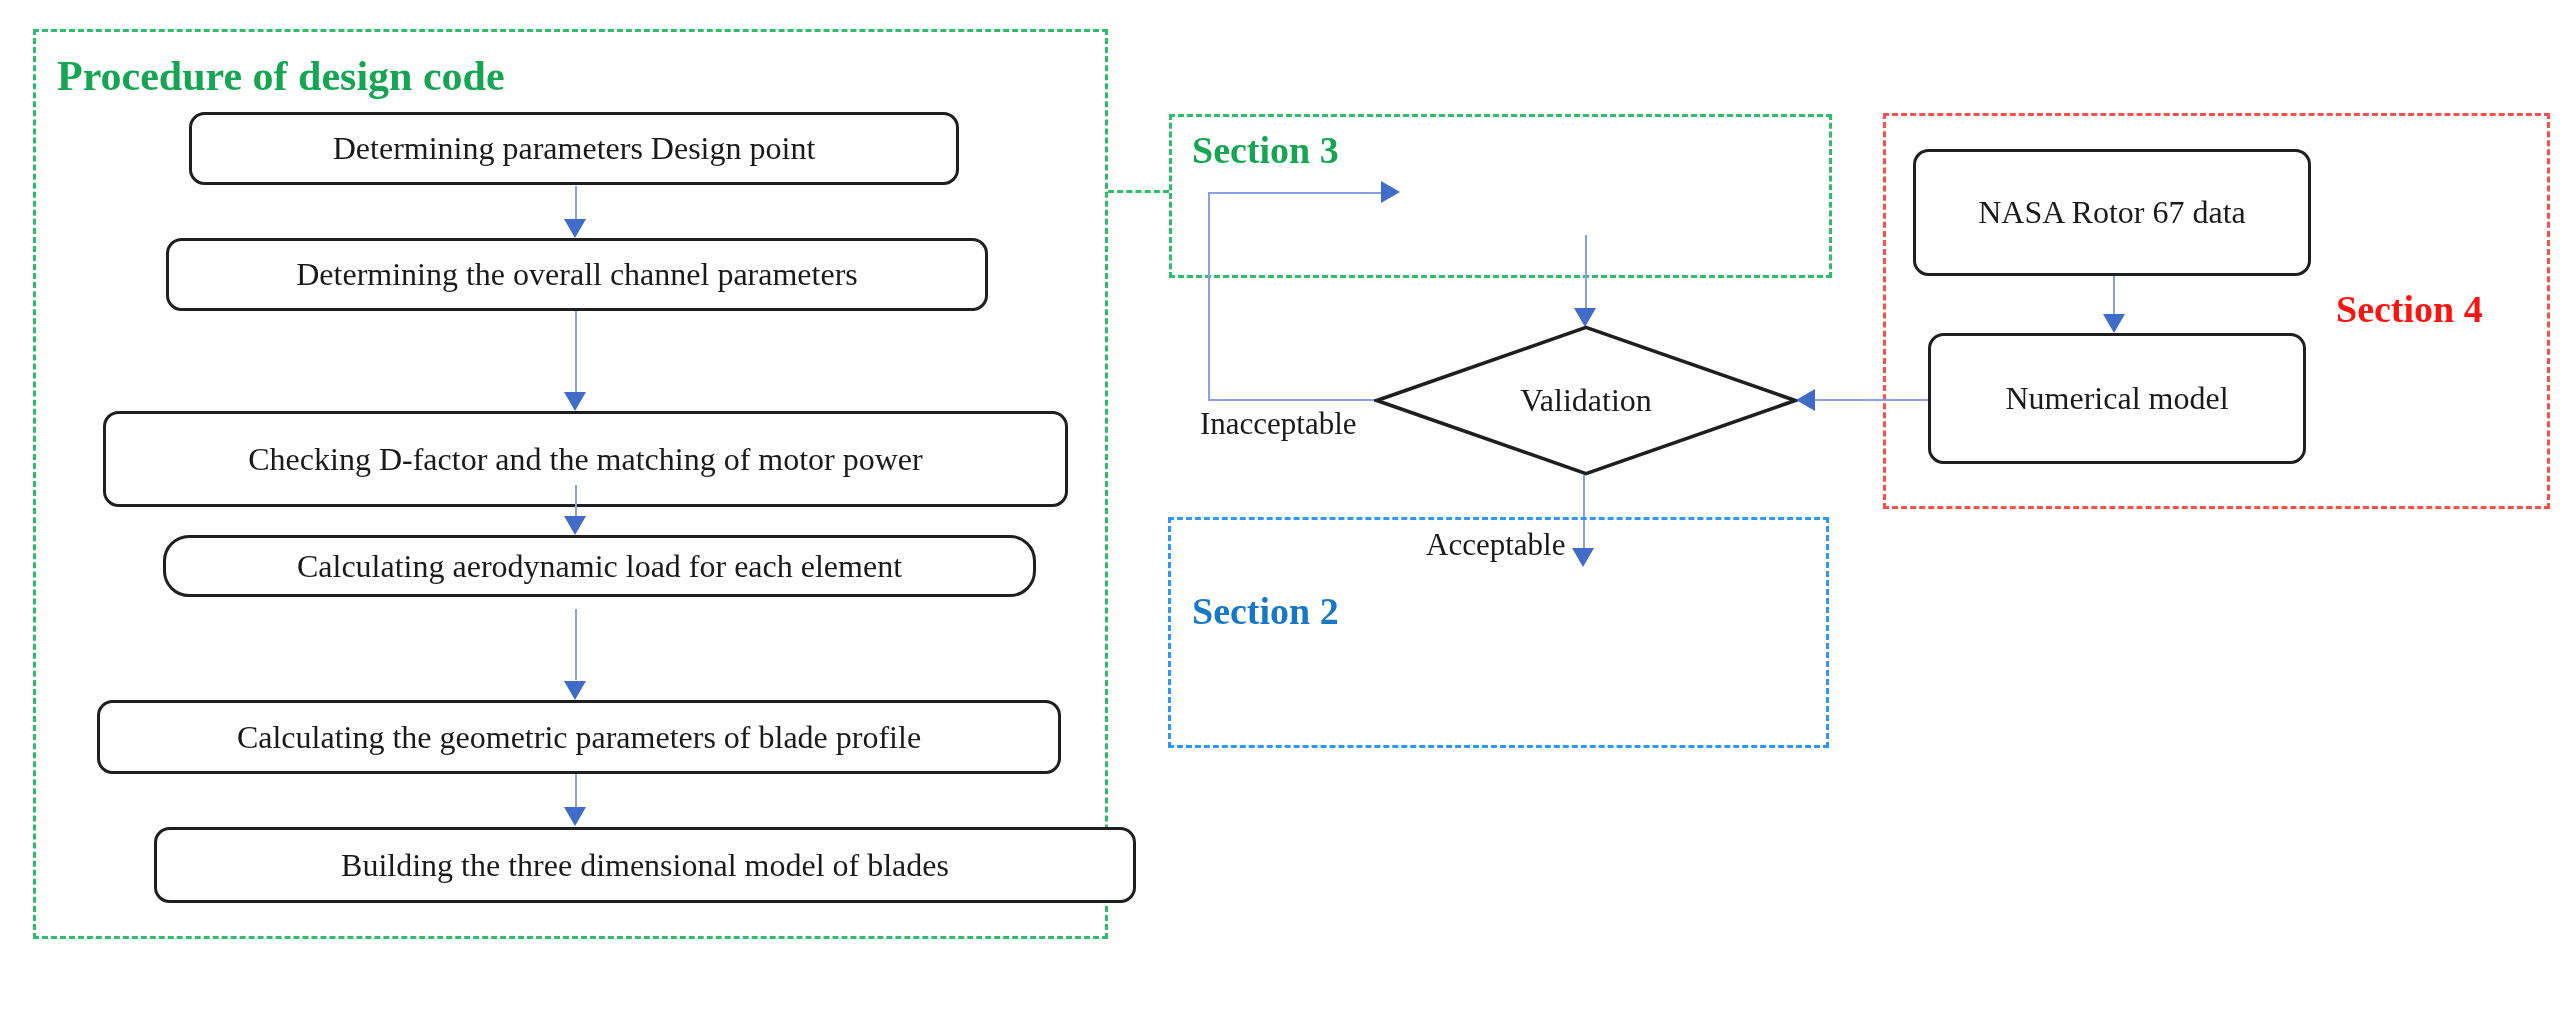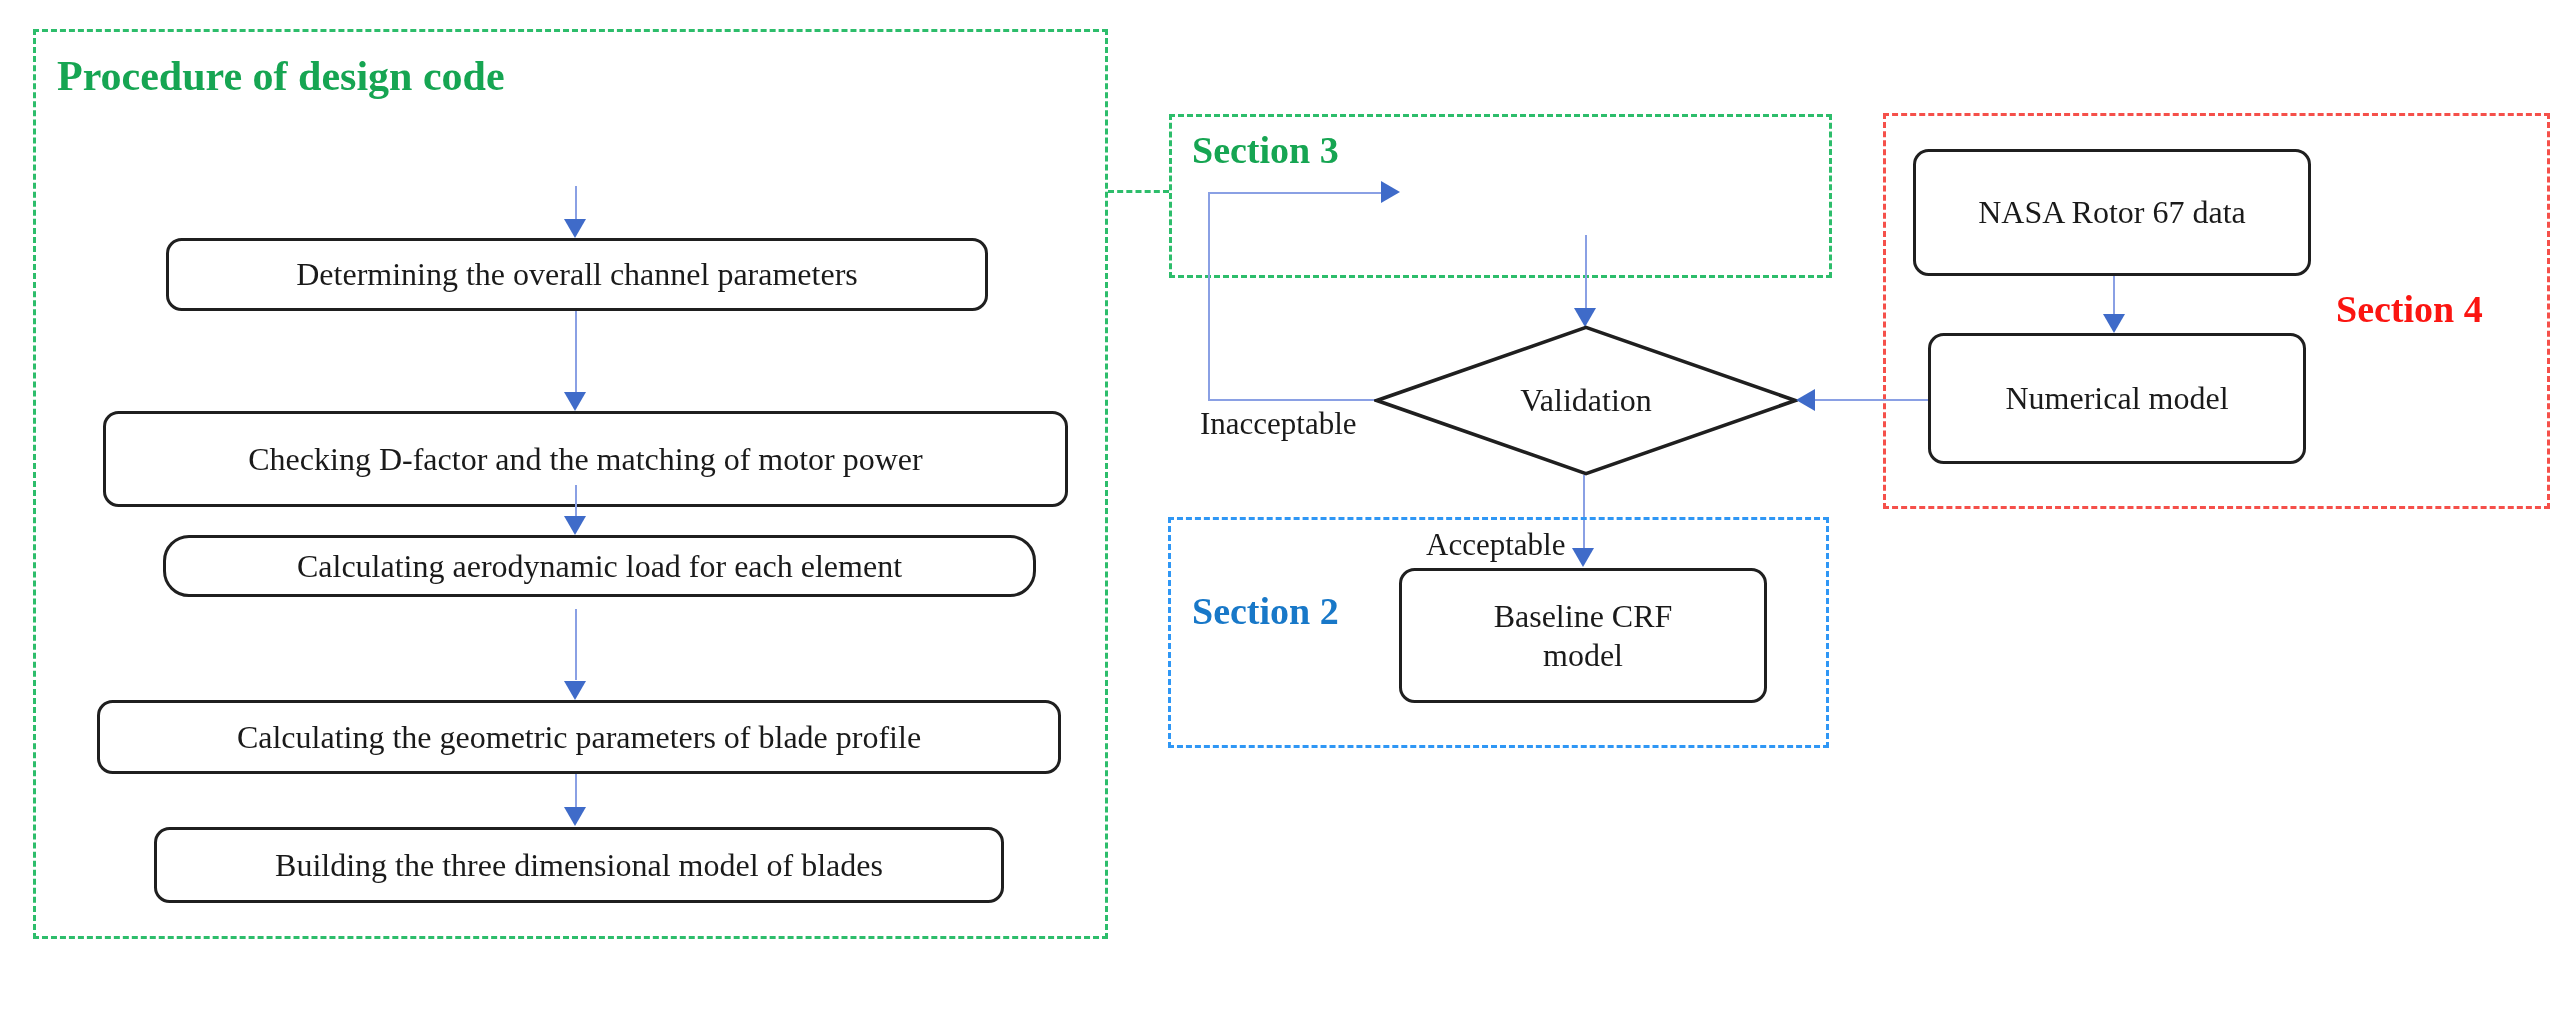--- a/index.html
+++ b/index.html
@@ -43,25 +43,26 @@
 </style>
 </head>
 <body>
 
 <div class="canvas">
 
   <div class="dash green" style="left:33px;top:29px;width:1075px;height:910px;"></div>
 
   <div class="title" style="left:57px;top:55px;">Procedure of design code</div>
 
+  <div class="flowbox" style="left:189px;top:112px;width:770px;height:73px;">Determining parameters Design point</div>
   <div class="flowbox" style="left:166px;top:238px;width:822px;height:73px;">Determining the overall channel parameters</div>
   <div class="flowbox" style="left:103px;top:411px;width:965px;height:96px;">Checking D-factor and the matching of motor power</div>
   <div class="flowbox" style="left:163px;top:535px;width:873px;height:62px;border-radius:26px;">Calculating aerodynamic load for each element</div>
   <div class="flowbox" style="left:97px;top:700px;width:964px;height:74px;">Calculating the geometric parameters of blade profile</div>
-  <div class="flowbox" style="left:154px;top:827px;width:850px;height:76px;">Building the three dimensional model of blades</div>
+  <div class="flowbox" style="left:154px;top:827px;width:982px;height:76px;">Building the three dimensional model of blades</div>
 
   <div class="vline" style="left:575px;top:186px;height:33px;"></div>
   <div class="tri-down" style="left:564px;top:219px;"></div>
 
   <div class="vline" style="left:575px;top:311px;height:81px;"></div>
   <div class="tri-down" style="left:564px;top:392px;"></div>
 
   <div class="vline" style="left:575px;top:485px;height:31px;"></div>
   <div class="tri-down" style="left:564px;top:516px;"></div>
 
@@ -94,24 +95,20 @@
   </div>
 
   <div class="branchlabel" style="left:1426px;top:481px;">Acceptable</div>
 
   <div class="vline" style="left:1583px;top:475px;height:74px;"></div>
   <div class="tri-down" style="left:1572px;top:548px;"></div>
 
   <div class="dash blue" style="left:1168px;top:517px;width:661px;height:231px;"></div>
   <div class="seclabel" style="left:1192px;top:592px;color:var(--blue-label);">Section 2</div>
 
-  <div class="flowbox" style="left:1399px;top:568px;width:368px;height:135px;flex-direction:column;">
-    <span>Baseline CRF</span>
-    <span>model</span>
-  </div>
 
   <div class="dash red" style="left:1883px;top:113px;width:667px;height:396px;"></div>
   <div class="seclabel" style="left:2336px;top:290px;color:var(--red-label);">Section 4</div>
 
   <div class="flowbox" style="left:1913px;top:149px;width:398px;height:127px;">NASA Rotor 67 data</div>
   <div class="flowbox" style="left:1928px;top:333px;width:378px;height:131px;">Numerical model</div>
 
   <div class="vline" style="left:2113px;top:276px;height:38px;"></div>
   <div class="tri-down" style="left:2103px;top:314px;"></div>
 

